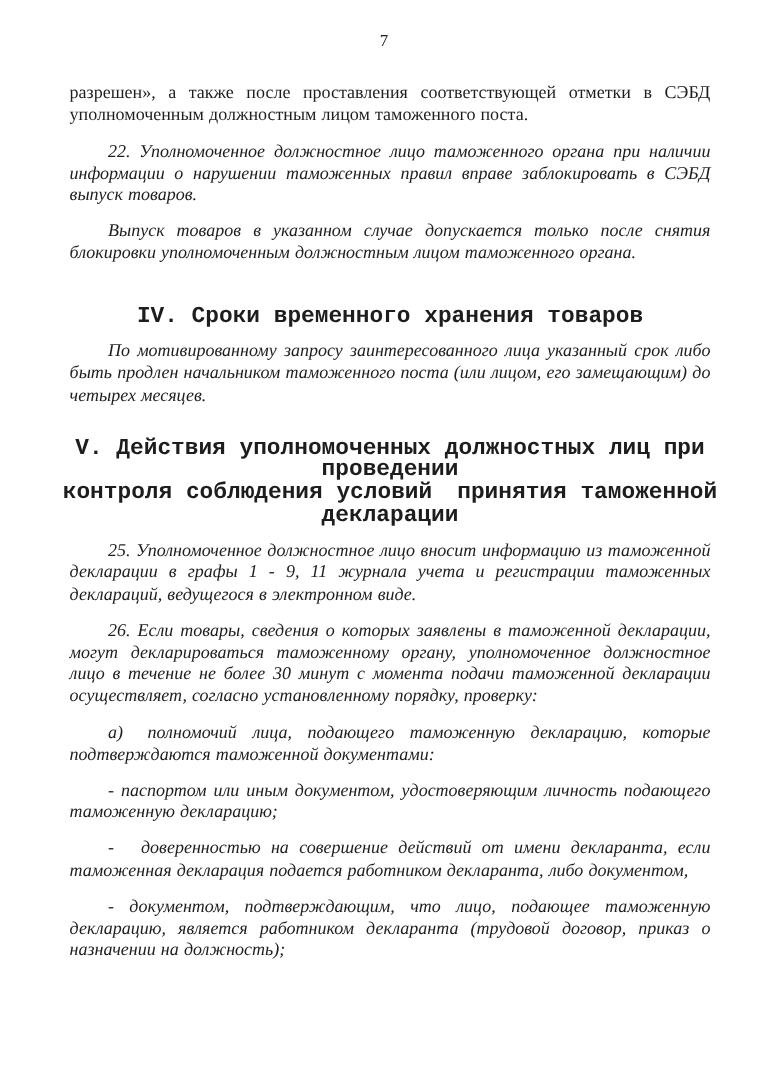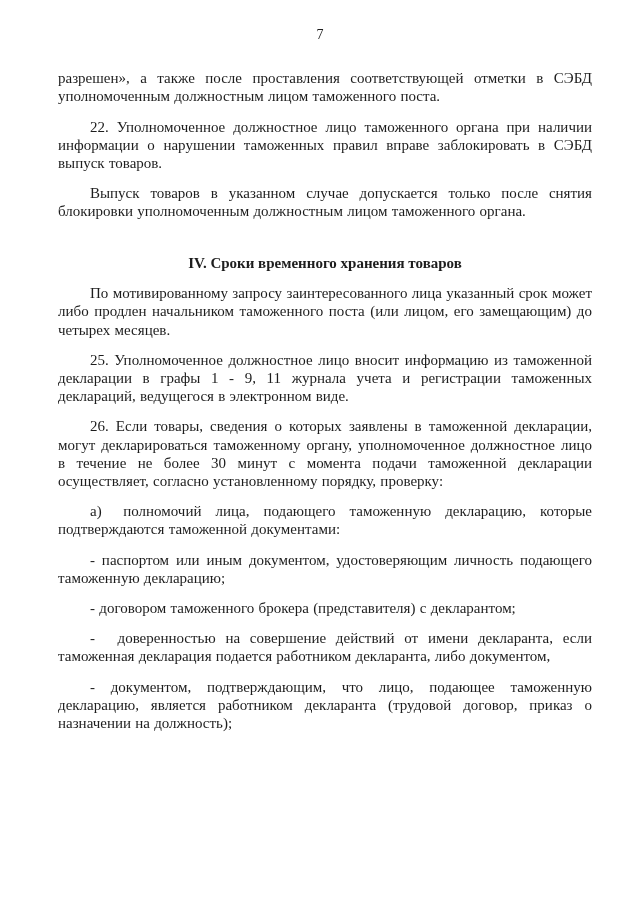--- a/index.html
+++ b/index.html
@@ -28,27 +28,29 @@
     font-size: 14px;
   }
   p.para {
     margin: 12px;
     text-align: justify;
     text-align-last: left;
     word-spacing: 0.5px;
   }
   p.indent {
     text-indent: 32px;
+    font-style: italic;
   }
   .heading {
-    font-size: 15px;
+    font-size: 19px;
     font-weight: bold;
     line-height: 18.6px;
     text-align: center;
     margin: 0;
+    font-family: Liberation Mono, monospace;
   }
   .heading .hline { display: block; }
   .mt-h4  { margin-top: 33px; }
   .mt-p23 { margin-top: 33px; }
   .mt-h5  { margin-top: 25px; }
   .mt-p24 { margin-top: 31px; }
 </style>
 </head>
 <body>
 
@@ -59,32 +61,35 @@
 
     <p class="para">разрешен», а также после проставления соответствующей отметки в СЭБД уполномоченным должностным лицом таможенного поста.</p>
 
     <p class="para indent">22. Уполномоченное должностное лицо таможенного органа при наличии информации о нарушении таможенных правил вправе заблокировать в СЭБД выпуск товаров.</p>
 
     <p class="para indent">Выпуск товаров в указанном случае допускается только после снятия блокировки уполномоченным должностным лицом таможенного органа.</p>
 
     <h2 class="heading mt-h4">IV. Сроки временного хранения товаров</h2>
 
 
-    <p class="para indent">По мотивированному запросу заинтересованного лица указанный срок может либо продлен начальником таможенного поста (или лицом, его замещающим) до четырех месяцев.</p>
+    <p class="para indent">По мотивированному запросу заинтересованного лица указанный срок либо быть продлен начальником таможенного поста (или лицом, его замещающим) до четырех месяцев.</p>
 
+    <h2 class="heading mt-h5">
+        <span class="hline">V. Действия уполномоченных должностных лиц при проведении</span>
+        <span class="hline">контроля соблюдения условий  принятия таможенной декларации</span>
+      </h2>
 
 
     <p class="para indent">25. Уполномоченное должностное лицо вносит информацию из таможенной декларации в графы 1 - 9, 11 журнала учета и регистрации таможенных деклараций, ведущегося в электронном виде.</p>
 
     <p class="para indent">26. Если товары, сведения о которых заявлены в таможенной декларации, могут декларироваться таможенному органу, уполномоченное должностное лицо в течение не более 30 минут с момента подачи таможенной декларации осуществляет, согласно установленному порядку, проверку:</p>
 
     <p class="para indent">а)  полномочий лица, подающего таможенную декларацию, которые подтверждаются таможенной документами:</p>
 
     <p class="para indent">- паспортом или иным документом, удостоверяющим личность подающего таможенную декларацию;</p>
 
-    <p class="para indent">- договором таможенного брокера (представителя) с декларантом;</p>
 
     <p class="para indent">-   доверенностью на совершение действий от имени декларанта, если таможенная декларация подается работником декларанта, либо документом,</p>
 
     <p class="para indent">- документом, подтверждающим, что лицо, подающее таможенную декларацию, является работником декларанта (трудовой договор, приказ о назначении на должность);</p>
 
   </div>
 </div>
 
 </body></html>

